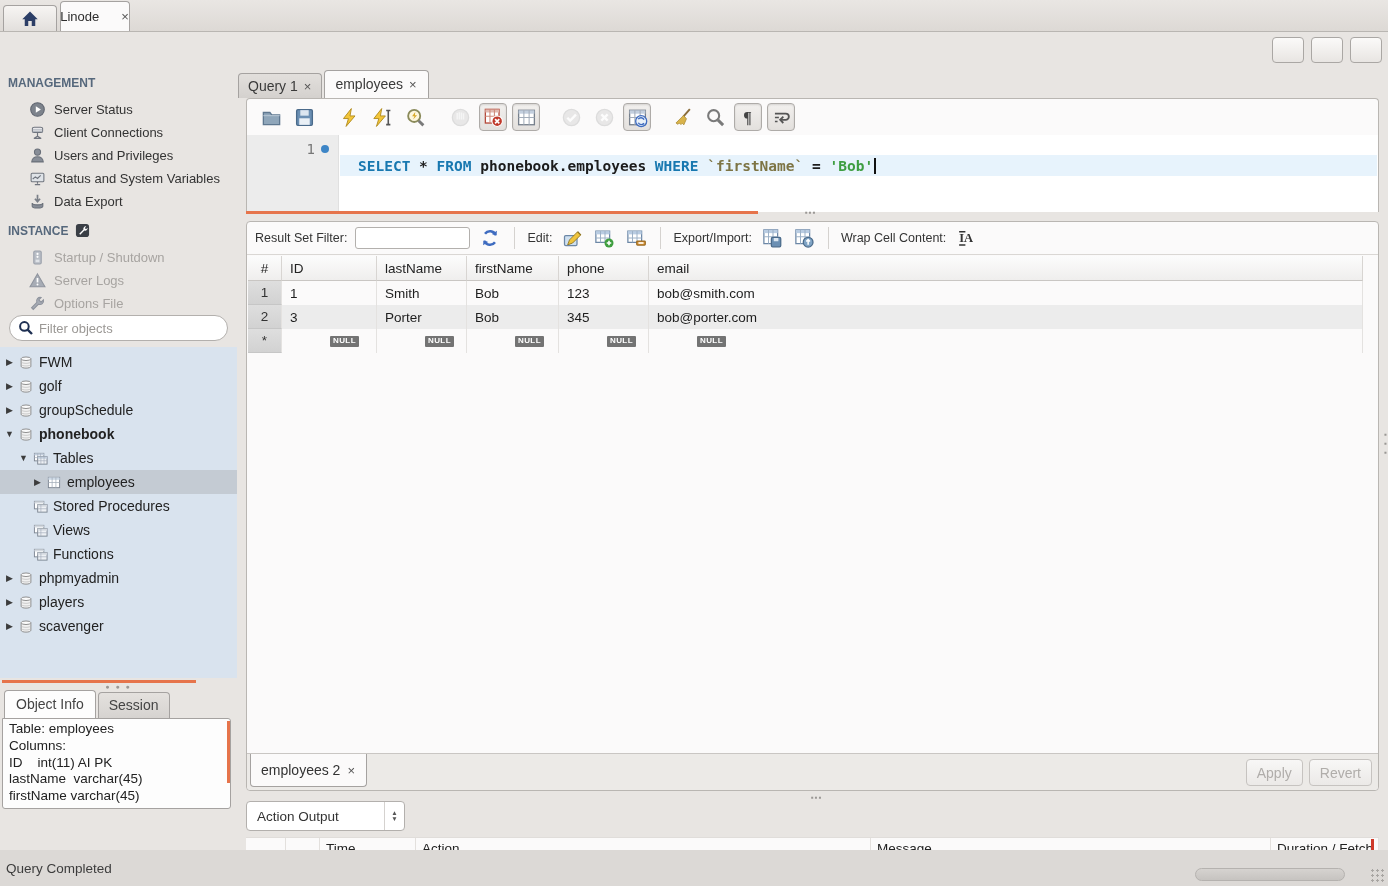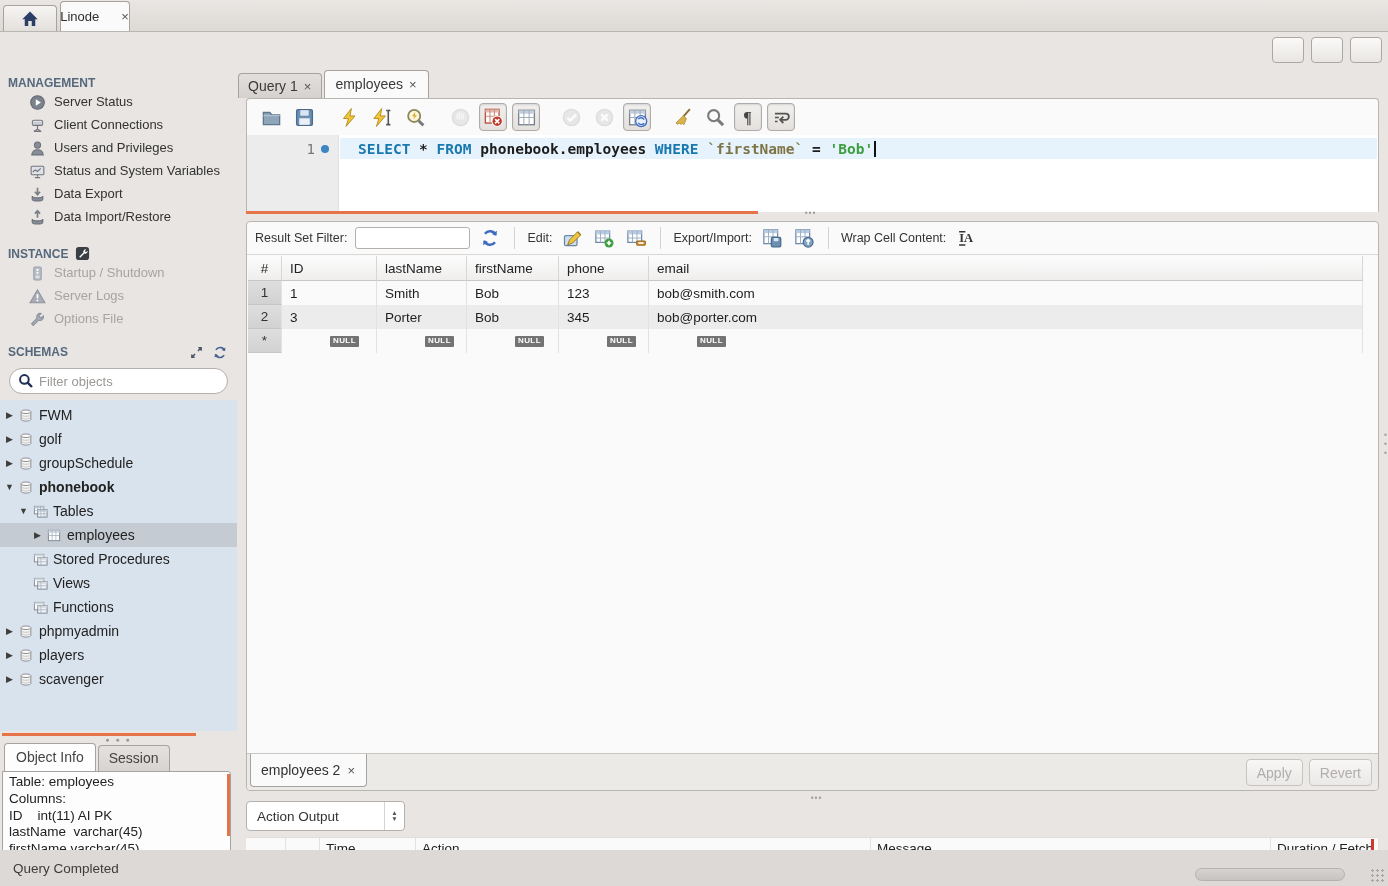--- a/index.html
+++ b/index.html
@@ -22,21 +22,21 @@
   .mt-icon { width:25px; height:25px; display:flex; align-items:center; justify-content:center; }
   .panel-btn { width:32px; height:26px; border:1px solid #aaa7a4; border-radius:4px;
     background:linear-gradient(#fbfaf9,#e8e5e2); display:flex; align-items:center; justify-content:center; }
 
   .icon { display:inline-flex; align-items:center; justify-content:center; }
   .icon svg { display:block; }
 
   
   #sidebar { position:absolute; top:68px; left:0; width:237px; bottom:24px; background:#e8e5e2; }
   .sect-title { font-weight:bold; font-size:12px; color:#56687c; padding:8px 0 4px 8px; display:flex; align-items:center; }
-  .side-item { display:flex; align-items:flex-start; height:23px; padding-left:28px; gap:8px; cursor:default; }
+  .side-item { display:flex; align-items:flex-end; height:23px; padding-left:28px; gap:8px; cursor:default; }
   .side-item .icon { width:18px; height:16px; }
   .side-item.disabled .side-label { color:#a7a4a1; }
   .side-label { font-size:13px; color:#333; white-space:nowrap; }
   #schemas-header { display:flex; align-items:center; padding:10px 8px 4px 8px; }
   #schemas-title { font-weight:bold; font-size:12px; color:#56687c; flex:1; }
   .sch-hicon { width:18px; height:16px; margin-left:6px; }
   #filter-box { margin:4px 9px 6px 9px; height:26px; background:#fff; border:1px solid #b3b0ad;
     border-radius:13px; display:flex; align-items:center; padding:0 8px; gap:5px; }
   #filter-box input { border:none; outline:none; flex:1; font-size:13px; font-family:"Liberation Sans",sans-serif; color:#333; background:transparent; }
   #filter-box input::placeholder { color:#9b9895; }
@@ -73,21 +73,21 @@
   .ed-btn svg { width:21px; height:21px; }
   .ed-btn.toggled, .ed-btn.framed { border:1px solid #aeaba8; background:linear-gradient(#f2f0ee,#e3e0dd);
     box-shadow:inset 0 1px 2px rgba(0,0,0,.12); }
   .ed-btn.disabled { opacity:.45; }
   .ed-gap { width:7px; }
   #editor-area { position:relative; height:77px; background:#fff; overflow:hidden; }
   #gutter { position:absolute; left:0; top:0; bottom:0; width:92px; background:#ececec; border-right:1px solid #e0e0e0; }
   #lineno-row { position:absolute; left:0; top:3px; width:92px; height:21px; display:flex; align-items:center; justify-content:flex-end; padding-right:10px; gap:6px; }
   #lineno { font-family:"DejaVu Sans Mono",monospace; font-size:14px; color:#777; }
   #stmt-dot { width:8px; height:8px; border-radius:50%; background:#3d85c6; }
-  #code-line { position:absolute; left:93px; right:1px; top:3px; height:21px; background:#e7f3fc; display:flex; align-items:center; padding-left:18px;
+  #code-line { position:absolute; left:93px; right:1px; top:20px; height:21px; background:#e7f3fc; display:flex; align-items:center; padding-left:18px;
     font-family:"DejaVu Sans Mono",monospace; font-size:14.5px; font-weight:bold; white-space:pre; }
   .tok-kw { color:#1878b0; }
   .tok-plain { color:#1c1c1c; }
   .tok-ident { color:#7d7444; }
   .tok-str { color:#3e9e42; }
   #caret { display:inline-block; width:1.5px; height:16px; background:#111; margin-left:1px; }
 
   #split1 { position:absolute; left:9px; top:143px; width:512px; height:3px; background:#e6744b; }
   .hgrip { position:absolute; color:#9a9794; font-size:8px; letter-spacing:1px; }
 
@@ -124,21 +124,21 @@
     display:flex; align-items:center; font-size:13.5px; color:#333; }
   #ao-select .sel-label { flex:1; padding-left:10px; }
   #ao-stepper { width:20px; height:100%; border-left:1px solid #d5d2cf; display:flex; flex-direction:column; align-items:center; justify-content:center; color:#555; }
   #ao-stepper span { font-size:6.5px; line-height:6px; }
   #ao-header { position:absolute; left:0; right:0; top:36px; height:22px; background:#fbfafa; display:flex; border-top:1px solid #e0ddda; }
   .ao-col { display:flex; align-items:center; padding-left:6px; font-size:13.5px; color:#222; border-right:1px solid #e3e0dd; height:100%; }
   #ao-orange { position:absolute; left:-4px; right:8px; top:58px; height:3px; background:#e6744b; }
   #ao-redtick { position:absolute; right:5px; top:38px; width:3px; height:24px; background:#cf3a2a; }
 
   
-  #statusbar { position:absolute; left:0; right:0; bottom:0; height:36px; background:#dcd9d6; display:flex; align-items:center; padding-left:13px;
+  #statusbar { position:absolute; left:0; right:0; bottom:0; height:36px; background:#dcd9d6; display:flex; align-items:center; padding-left:6px;
     font-size:13.5px; color:#3c3c3c; }
   #hscroll-thumb { position:absolute; right:43px; bottom:5px; width:150px; height:13px; border-radius:7px;
     background:linear-gradient(#d6d3d0,#c6c3c0); border:1px solid #b5b2af; }
   #resize-grip { position:absolute; right:2px; bottom:2px; width:16px; height:16px;
     background-image:radial-gradient(#a8a5a2 1px, transparent 1.2px); background-size:5px 5px; }
   #edge-grip { position:absolute; right:1px; top:430px; color:#9a9794; font-size:8px; }
 </style>
 </head>
 <body>
 
@@ -247,29 +247,20 @@
         <span class="side-label">Status and System Variables</span>
       </div>
       <div class="side-item">
         <span class="icon ">
           <svg viewBox="0 0 16 16" width="17" height="17">
             <path d="M8 1.6v6.2M5.6 5.4 8 8.2l2.4-2.8" stroke="#7a7f88" stroke-width="1.6" fill="none"></path>
             <path d="M3 9.4c0 1 2.2 1.8 5 1.8s5-.8 5-1.8v3c0 1-2.2 1.8-5 1.8s-5-.8-5-1.8z" fill="#878d97" stroke="#6a707a"></path>
           </svg>
         </span>
         <span class="side-label">Data Export</span>
-      </div>
-      <div class="side-item">
-        <span class="icon ">
-          <svg viewBox="0 0 16 16" width="17" height="17">
-            <path d="M8 8.2V2M5.6 4.4 8 1.6l2.4 2.8" stroke="#7a7f88" stroke-width="1.6" fill="none"></path>
-            <path d="M3 9.4c0 1 2.2 1.8 5 1.8s5-.8 5-1.8v3c0 1-2.2 1.8-5 1.8s-5-.8-5-1.8z" fill="#878d97" stroke="#6a707a"></path>
-          </svg>
-        </span>
-        <span class="side-label">Data Import/Restore</span>
       </div>
     </div>
   <div class="sect-title" style="padding-top:14px;">
     <span>INSTANCE</span>
     <span class="icon" style="margin-left:7px;">
       <svg width="15" height="15" viewBox="0 0 16 16">
           <rect x="1" y="1" width="14" height="14" rx="3" fill="#3a3f46"></rect>
           <path d="M4.5 11.5 9 7a2.6 2.6 0 0 1 3-3.4 l-1.6 1.6 1.4 1.4 L13.4 5 A2.6 2.6 0 0 1 10 8 l-4.4 4.6 z" fill="#fff"></path>
         </svg>
     </span>
@@ -299,35 +290,20 @@
       <div class="side-item disabled">
         <span class="icon ">
           <svg viewBox="0 0 16 16" width="17" height="17">
             <path d="M13.6 4.6a3.4 3.4 0 0 1-4.6 4L4 13.6 2.4 12l5-5a3.4 3.4 0 0 1 4-4.6L9.2 4.6l2.2 2.2z" fill="#a7acb5" stroke="#8f949e"></path>
           </svg>
         </span>
         <span class="side-label">Options File</span>
       </div>
     </div>
 
-  <div id="schemas-header">
-    <span id="schemas-title">SCHEMAS</span>
-    <span class="icon sch-hicon">
-      <svg width="15" height="15" viewBox="0 0 16 16">
-          <path d="M9.5 6.5 13 3 M10 3 h3 v3 M6.5 9.5 3 13 M3 10 v3 h3" stroke="#4a5568" stroke-width="1.5" fill="none"></path>
-        </svg>
-    </span>
-    <span class="icon sch-hicon">
-      <svg width="16" height="15" viewBox="0 0 16 16">
-          <path d="M13 6 A5.3 5.3 0 0 0 3.6 5.2 M3 10 A5.3 5.3 0 0 0 12.4 10.8" stroke="#44618f" stroke-width="1.7" fill="none"></path>
-          <path d="M13.8 2.6 13.2 6.4 9.6 5.2z" fill="#44618f"></path>
-          <path d="M2.2 13.4 2.8 9.6 6.4 10.8z" fill="#44618f"></path>
-        </svg>
-    </span>
-  </div>
   <div id="filter-box">
     <span class="icon">
       <svg width="16" height="16" viewBox="0 0 16 16">
           <circle cx="6.4" cy="6.4" r="4.3" fill="none" stroke="#1e2f52" stroke-width="2"></circle>
           <path d="M9.6 9.6 14 14" stroke="#1e2f52" stroke-width="2.4"></path>
         </svg>
     </span>
     <input type="text" placeholder="Filter objects" style="">
   </div>
   <div id="schema-tree">

